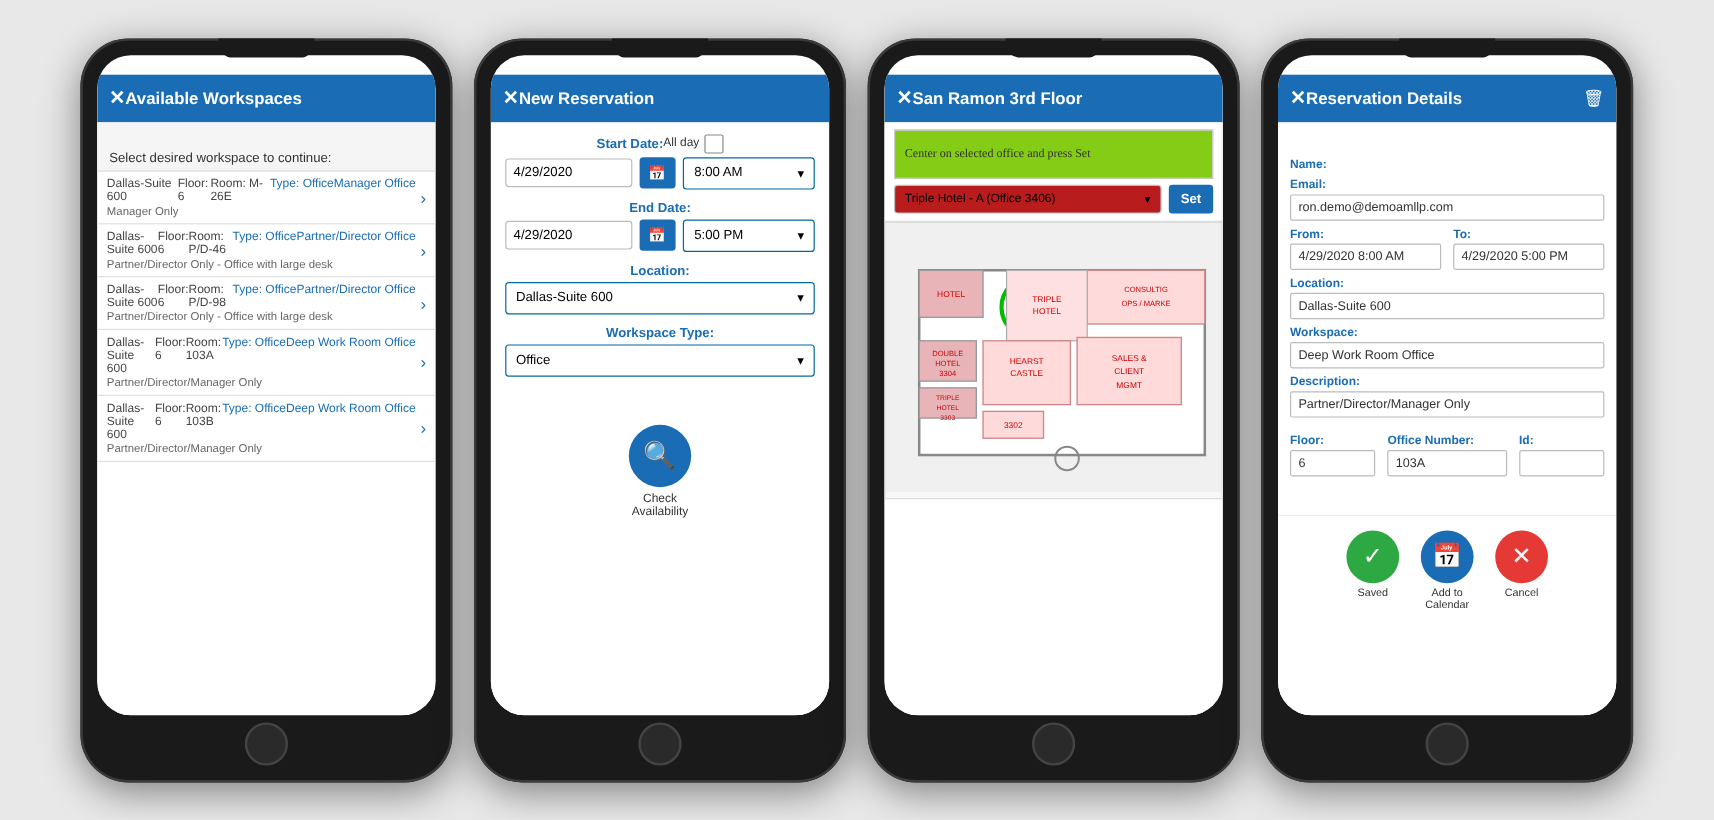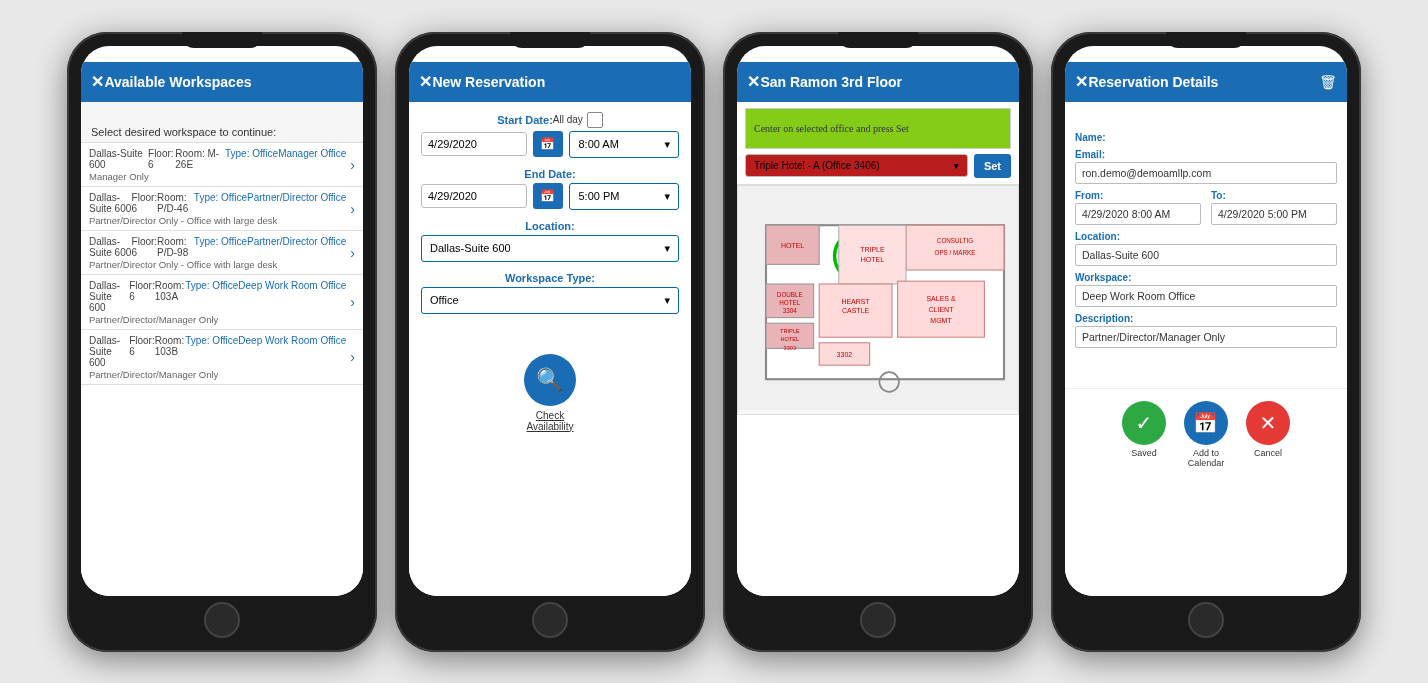--- a/index.html
+++ b/index.html
@@ -229,21 +229,20 @@
       align-items: center;
       justify-content: center;
       color: white;
       font-size: 22px;
     }
     .check-avail-label {
       font-size: 10px;
       color: #333;
       margin-top: 4px;
       text-align: center;
-      text-decoration: underline;
     }
 
     
     .map-search-bar {
       background: white;
       padding: 6px 8px;
       border-bottom: 1px solid #ddd;
     }
     .map-search-hint {
       font-size: 10px;
@@ -615,20 +614,34 @@
 
           <div class="detail-label">Location:</div>
           <input class="detail-input" type="text" value="Dallas-Suite 600" style="">
 
           <div class="detail-label">Workspace:</div>
           <input class="detail-input" type="text" value="Deep Work Room Office" style="">
 
           <div class="detail-label">Description:</div>
           <input class="detail-input" type="text" style="margin-bottom: 8px;" value="Partner/Director/Manager Only">
 
+          <div class="detail-row">
+            <div class="detail-col">
+              <div class="detail-label">Floor:</div>
+              <input class="detail-input" type="text" value="6" style="">
+            </div>
+            <div style="flex:1.4">
+              <div class="detail-label">Office Number:</div>
+              <input class="detail-input" type="text" value="103A" style="">
+            </div>
+            <div class="detail-col">
+              <div class="detail-label">Id:</div>
+              <input class="detail-input" type="text" value="" style="">
+            </div>
+          </div>
         </div>
 
         <div class="detail-actions">
           <div class="action-btn">
             <div class="action-circle green">✓</div>
             <div class="action-label">Saved</div>
           </div>
           <div class="action-btn">
             <div class="action-circle blue">📅</div>
             <div class="action-label">Add to<br>Calendar</div>

